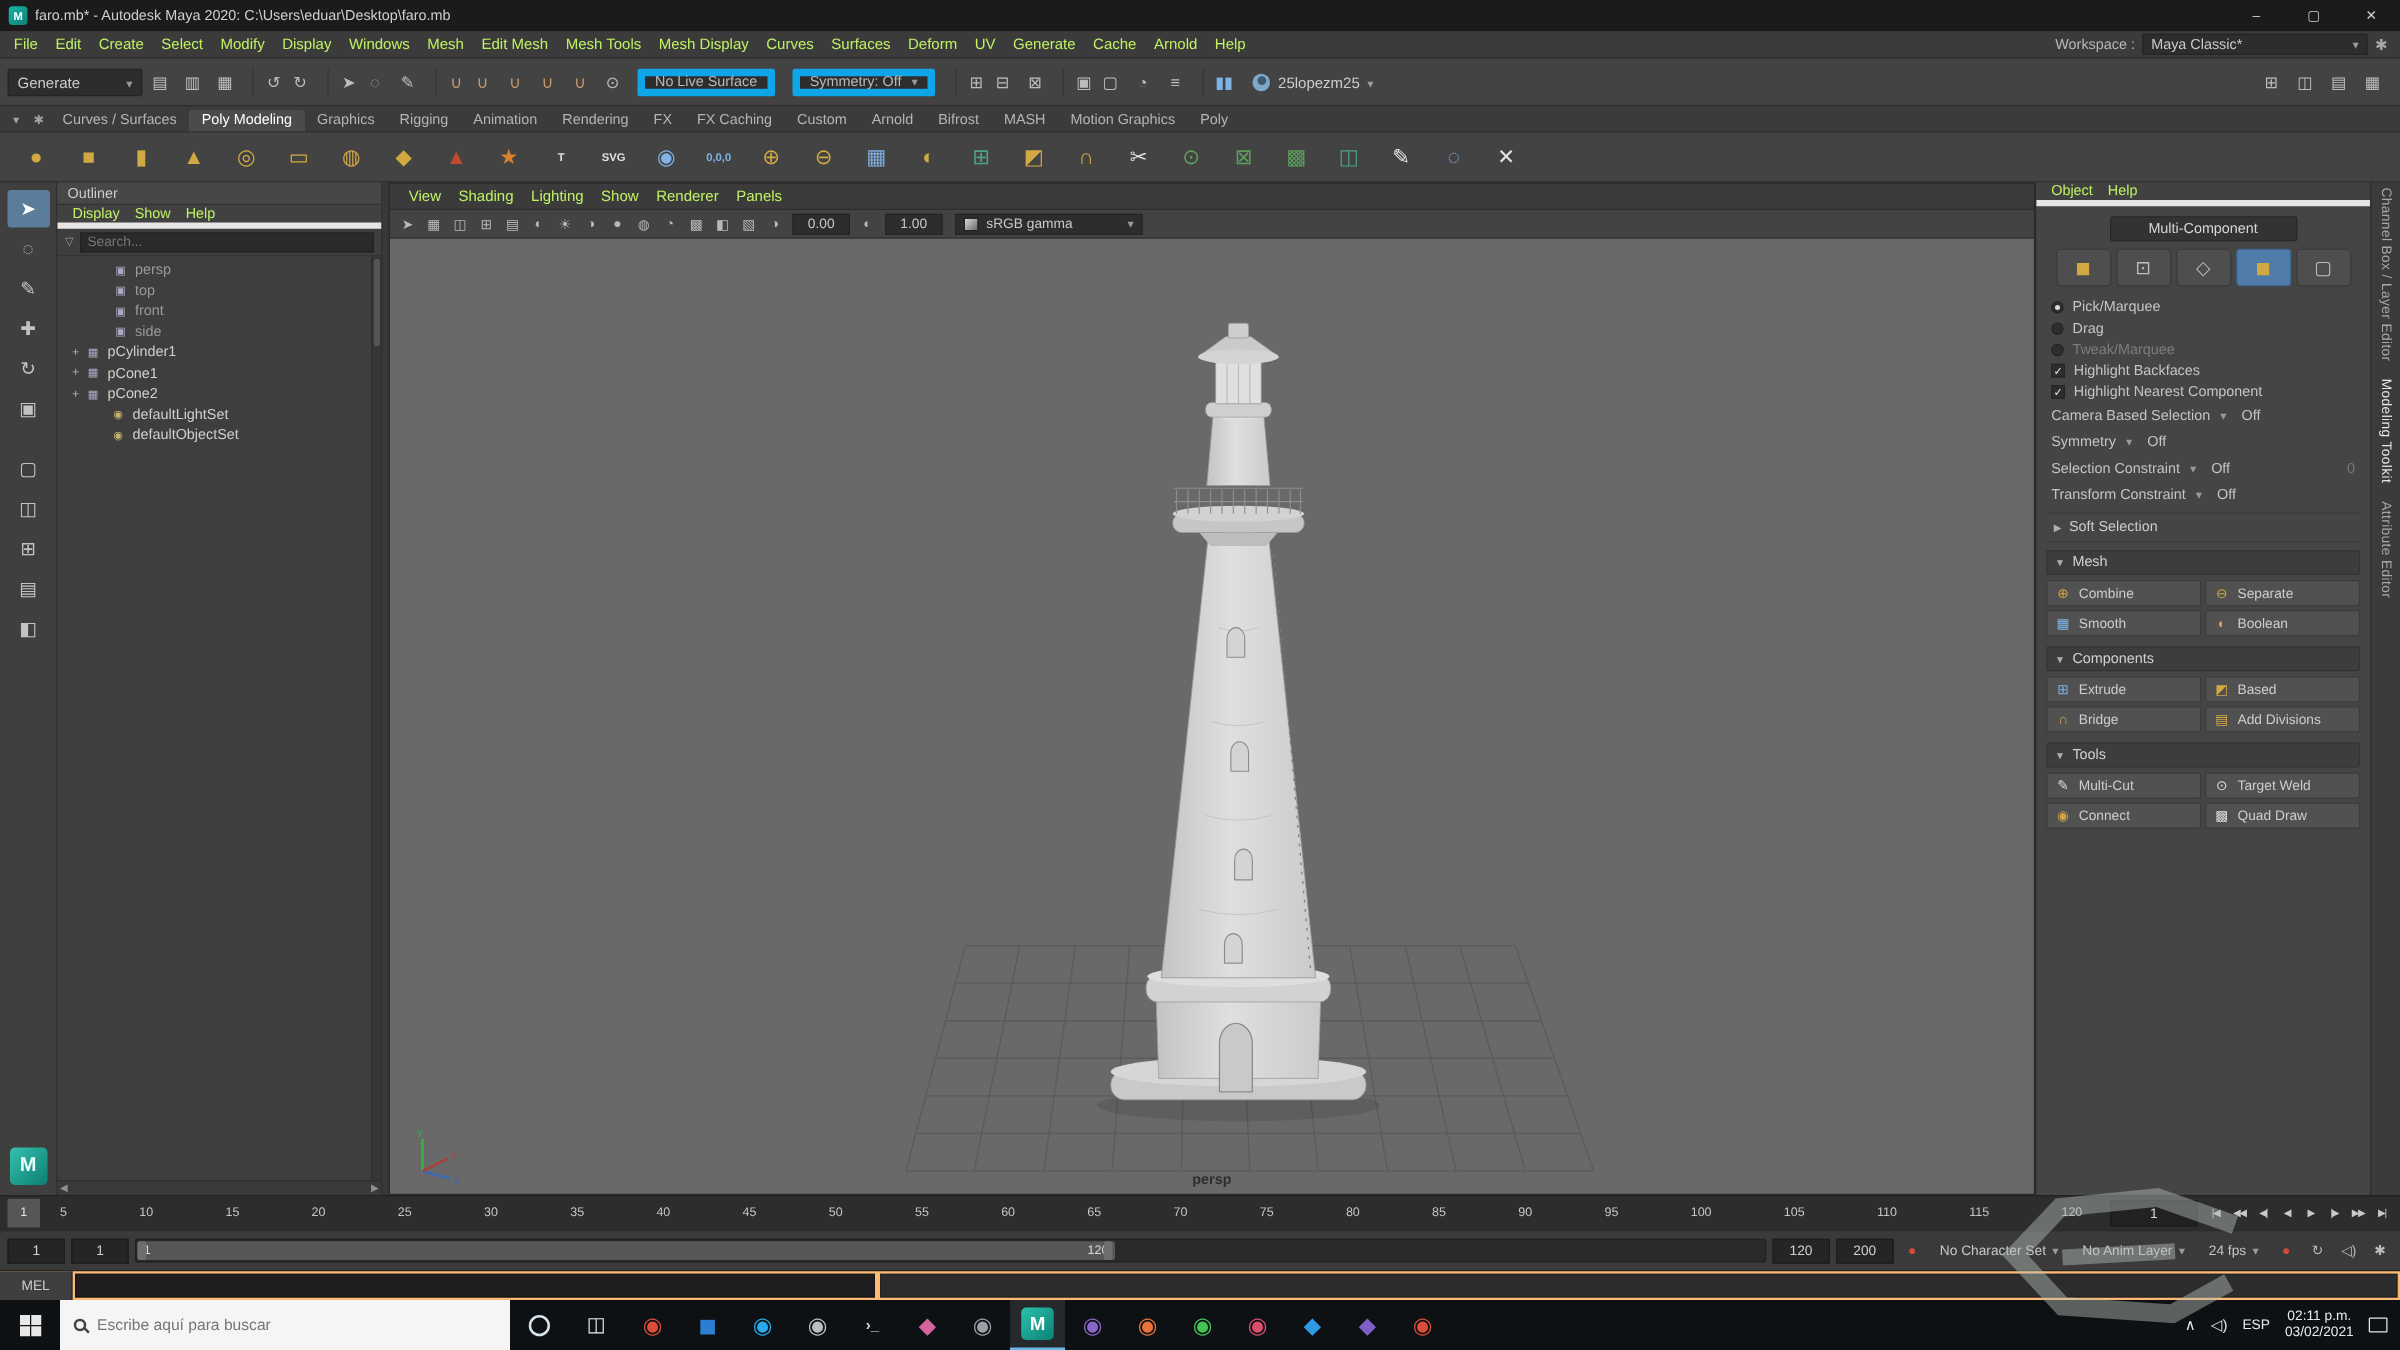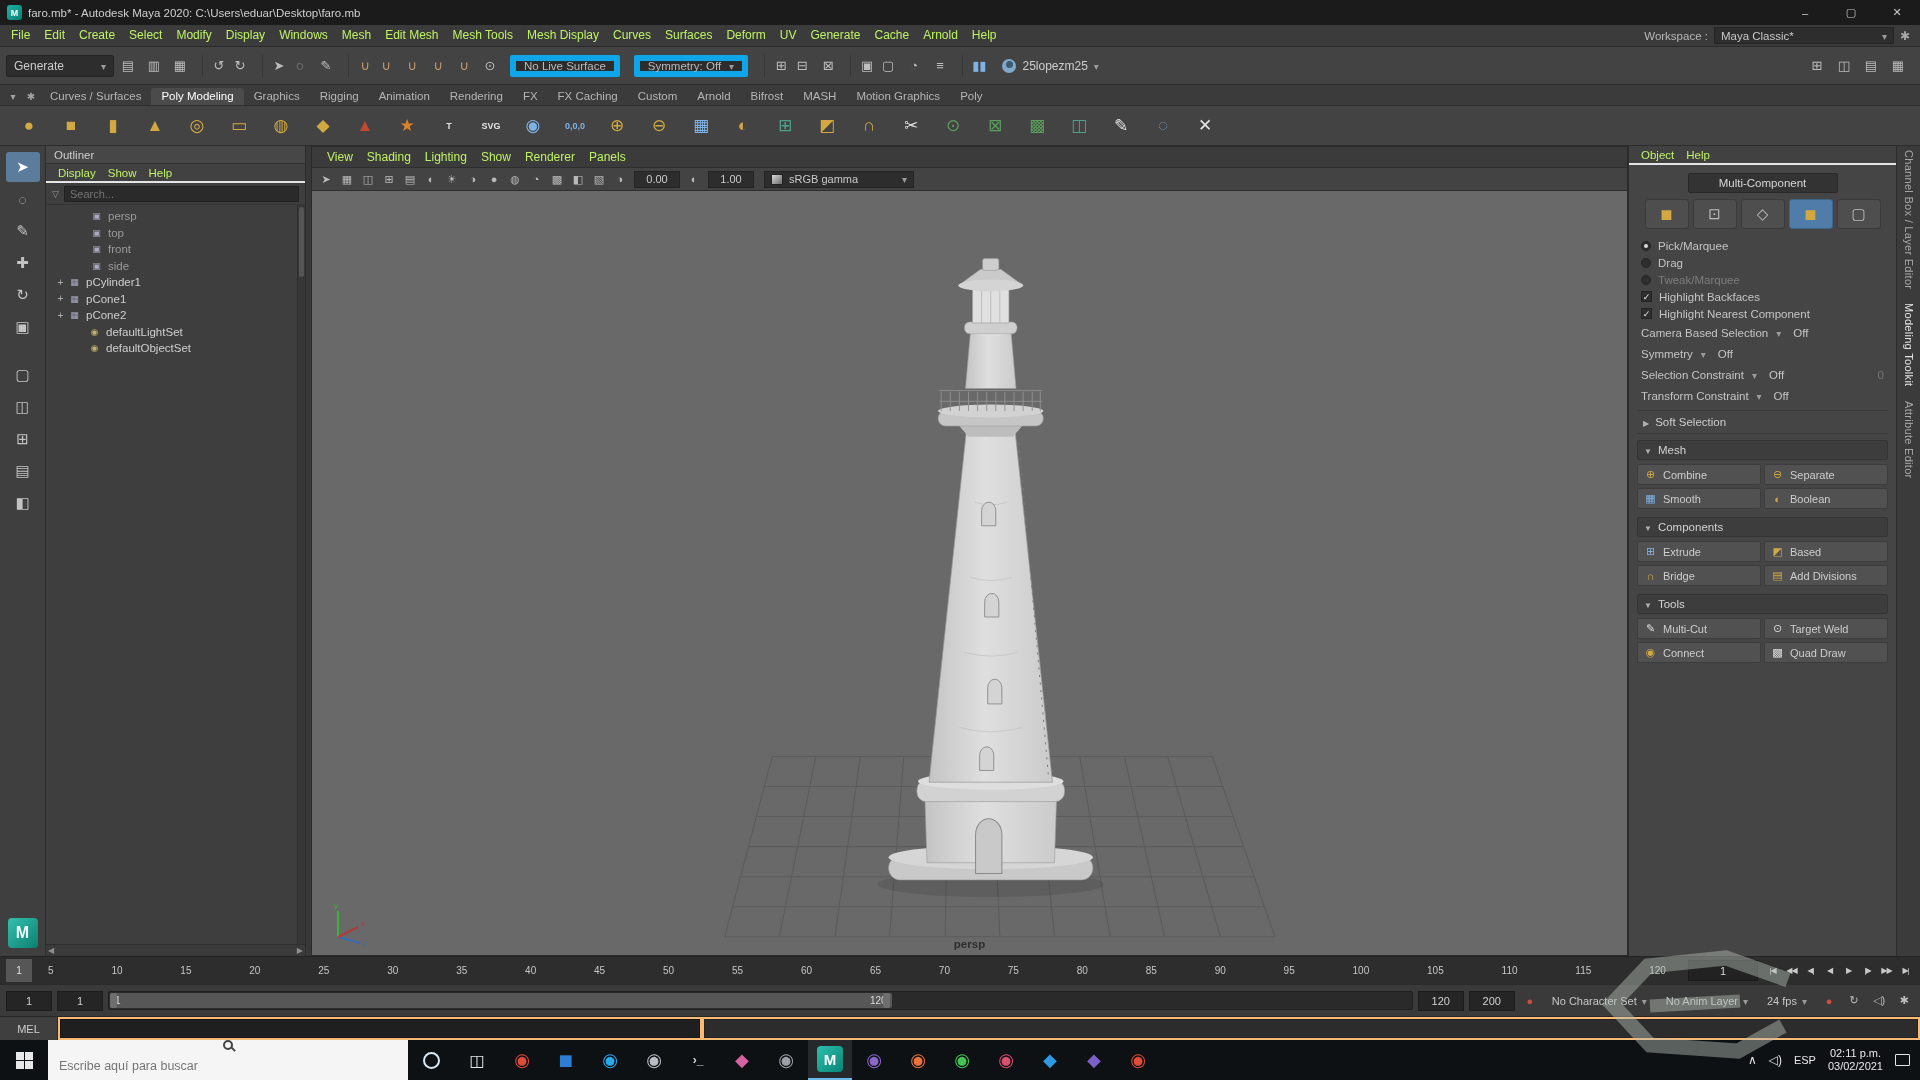--- a/index.html
+++ b/index.html
@@ -54,21 +54,21 @@
   .toolbox { width:46px; background:#3f3f3f; border-right:1px solid #2c2c2c; display:flex; flex-direction:column; align-items:center; padding-top:6px; }
   .tool { width:34px; height:30px; display:flex; align-items:center; justify-content:center; font-size:15px; color:#c3c3c3; border-radius:3px; margin-bottom:2px; }
   .tool.active { background:#5b7d9b; color:#fff; }
   .tb-sep { height:16px; }
   .maya-logo { margin-top:auto; margin-bottom:8px; width:30px; height:30px; border-radius:4px;
     background:linear-gradient(135deg,#35c0ae,#0c7f71); color:#eafffb; font-weight:bold; font-size:16px;
     display:flex; align-items:center; justify-content:center; }
   
   .outliner { width:260px; background:#3e3e3e; border-right:1px solid #2c2c2c; display:flex; flex-direction:column; }
   .pane-title { height:18px; background:#474747; color:#cdcdcd; font-size:11.5px; display:flex; align-items:center; padding:0 8px; border-bottom:1px solid #313131; }
-  .pane-menus { height:19px; background:#414141; display:flex; align-items:center; padding:0 6px; border-bottom:2px solid #e5e5e5; }
+  .pane-menus { height:19px; background:#414141; display:flex; align-items:center; padding:0 6px; border-bottom:5px solid #e5e5e5; }
   .pane-menus .menu-item { font-size:11.5px; line-height:18px; padding:0 6px; }
   .o-search { height:22px; display:flex; align-items:center; gap:5px; padding:0 6px; border-bottom:1px solid #343434; }
   .funnel { color:#9a9a9a; font-size:9px; }
   .o-search input { flex:1; height:16px; background:#2a2a2a; border:1px solid #222; color:#cfcfcf; font-size:11px; padding:0 5px; font-family:inherit; }
   .o-body { flex:1; position:relative; overflow:hidden; display:flex; }
   .o-tree { flex:1; padding-top:3px; }
   .orow { display:flex; align-items:center; height:16.5px; padding-left:8px; color:#cfcfcf; font-size:11.5px; }
   .orow.cam { padding-left:30px; color:#9a9a9a; }
   .orow.set { padding-left:28px; }
   .oexp { width:13px; text-align:center; color:#b0b0b0; font-size:10px; }
@@ -143,21 +143,21 @@
   .mel-row { height:24px; background:#fdba74; border-top:1px solid #262626; display:flex; align-items:stretch; flex:0 0 auto; }
   .mel-label { width:58px; background:#3f3f3f; color:#cdcdcd; font-size:11px; display:flex; align-items:center; justify-content:center; border-right:1px solid #2a2a2a; }
   .mel-input { width:640px; background:#1f1f1f; border:1px solid #161616; color:#ddd; font-family:"DejaVu Sans Mono",monospace; font-size:11px; padding:0 6px; margin:2px 0 2px 2px; }
   .mel-output { flex:1; background:#2c2c2c; border:1px solid #242424; margin:2px 2px 2px 4px; }
   .help-row { height:24px; background:#484848; border-top:1px solid #2e2e2e; display:flex; align-items:center; padding:0 9px; color:#c2c2c2; font-size:11.5px; flex:0 0 auto; }
   
   .taskbar { height:40px; background:#0e1114; display:flex; align-items:stretch; flex:0 0 auto; }
   .tb-start { width:48px; display:flex; align-items:center; justify-content:center; }
   .win-logo { width:17px; height:17px; display:grid; grid-template-columns:8px 8px; grid-template-rows:8px 8px; gap:1px; }
   .win-logo span { background:#e8e8e8; }
-  .tb-search { width:360px; background:#f5f5f5; display:flex; align-items:center; gap:9px; padding:0 11px;flex-direction:column; }
+  .tb-search { width:360px; background:#f5f5f5; display:flex; align-items:center; gap:9px; padding:0 11px; }
   .mag-ico { width:10px; height:10px; border:2px solid #444; border-radius:50%; position:relative; }
   .mag-ico::after { content:""; position:absolute; width:6px; height:2px; background:#444; transform:rotate(45deg); right:-5px; bottom:-2px; }
   .tb-search input { border:0; background:transparent; color:#555; font-size:12.5px; width:100%; font-family:inherit; }
   .tb-sys { width:46px; display:flex; align-items:center; justify-content:center; color:#dfe5ea; font-size:16px; }
   .cortana { width:17px; height:17px; border-radius:50%; border:2.5px solid #d8e6ef; }
   .tb-app { width:44px; display:flex; align-items:center; justify-content:center; font-size:18px; }
   .tb-app.active { background:rgba(255,255,255,.10); border-bottom:2px solid #6cb8e8; }
   .tb-app .ag { pointer-events:none; }
   .tb-app[data-icon="maya"] .ag { width:26px; height:26px; border-radius:4px; background:linear-gradient(135deg,#2cc0ad,#0a8375); color:#fff; font-size:15px; font-weight:bold; display:flex; align-items:center; justify-content:center; }
   .c1{color:#dd4b39}.c2{color:#2d7dd2}.c3{color:#29a9eb}.c4{color:#b9bec4}.c5{color:#d7d7d7;font-size:12px;font-weight:bold}

